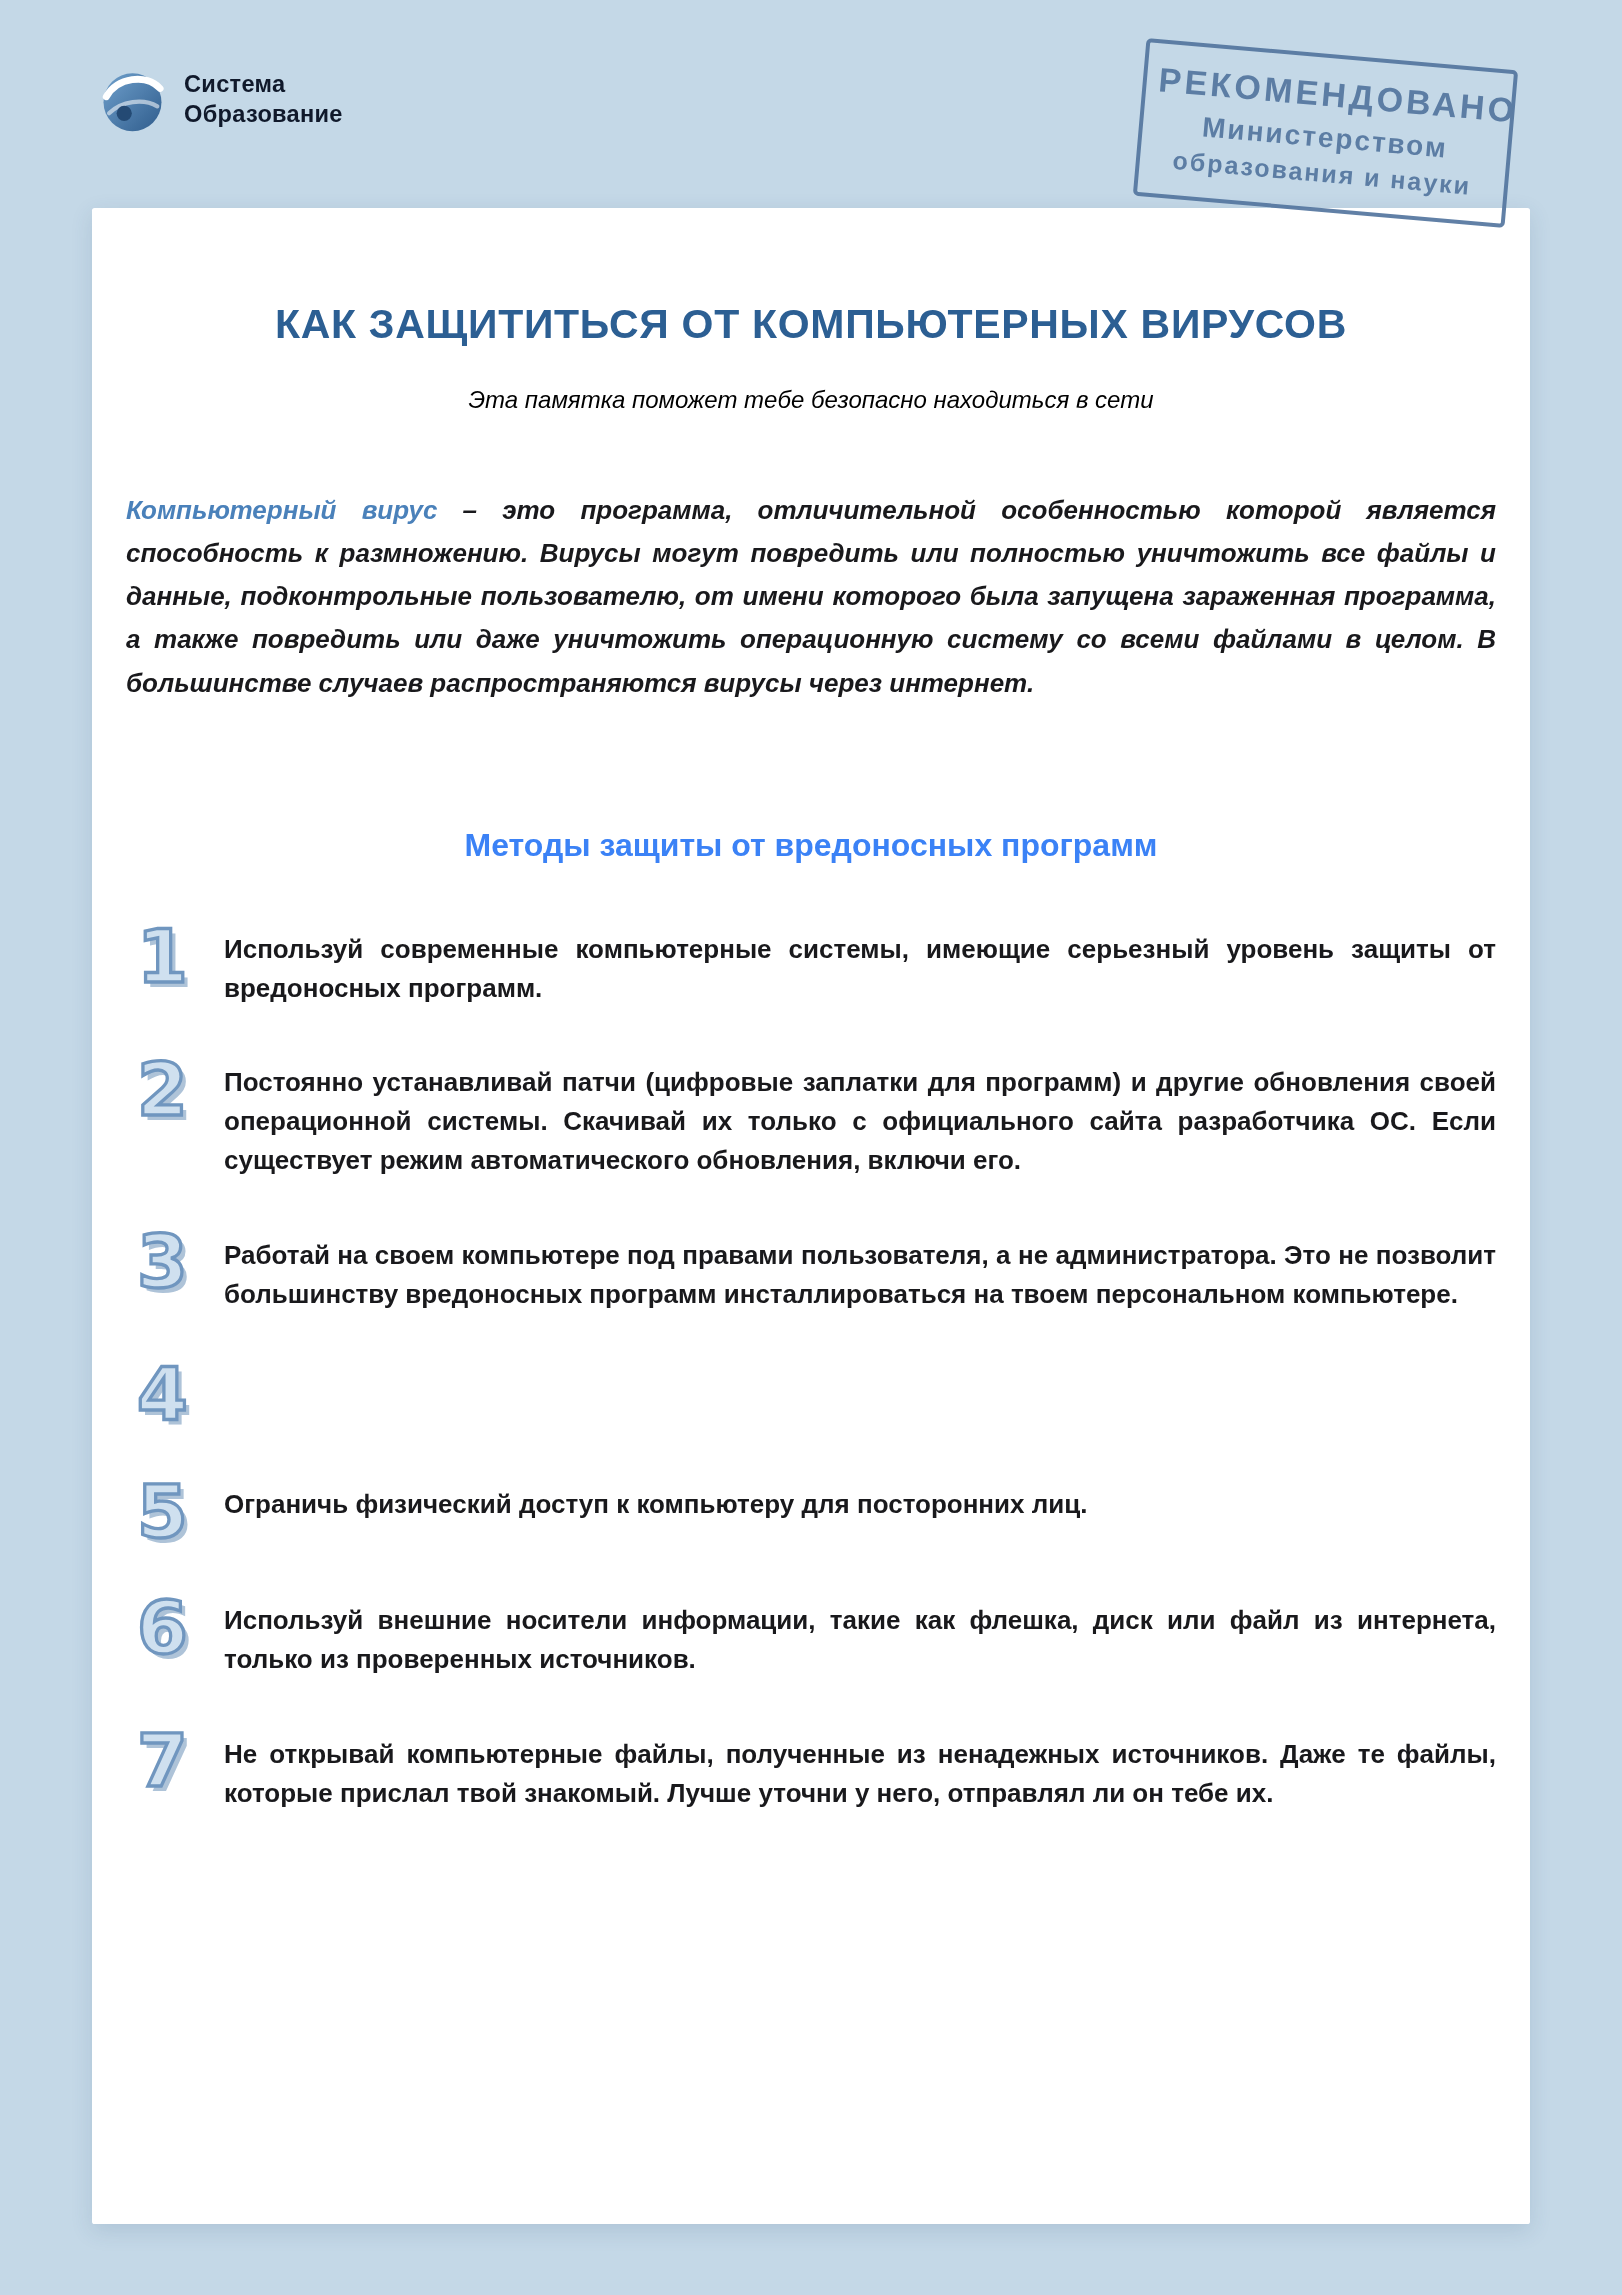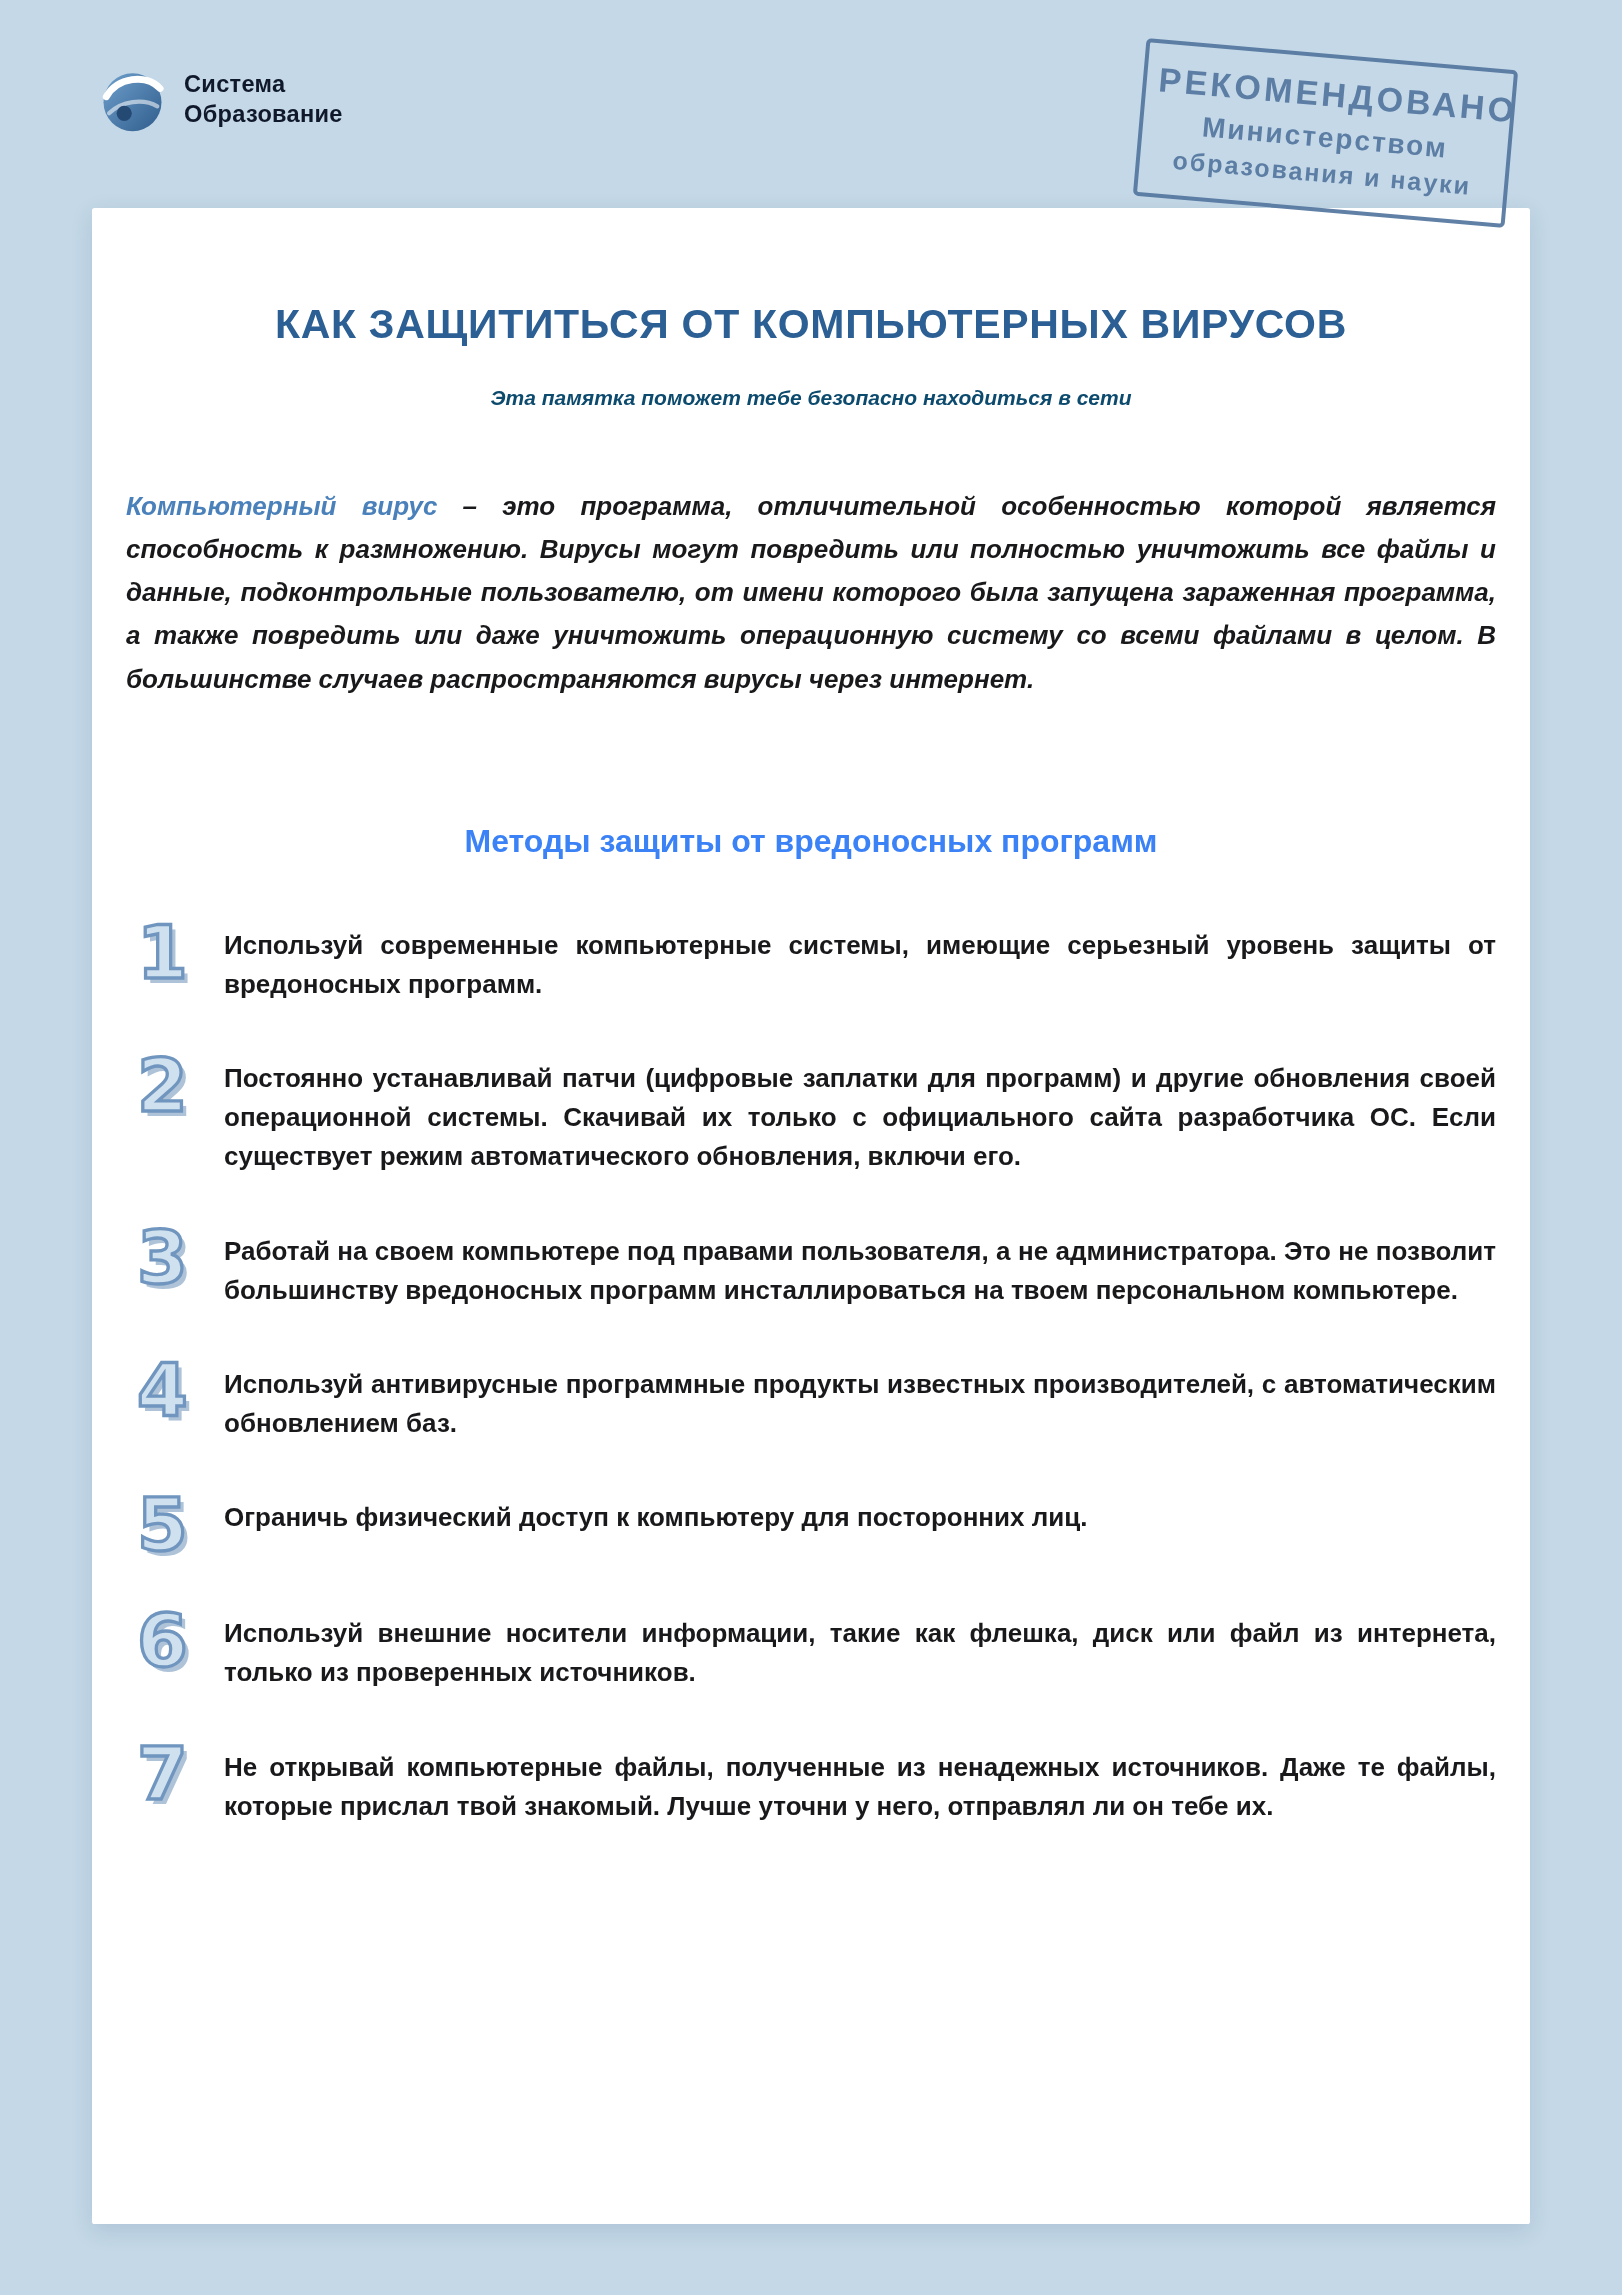--- a/index.html
+++ b/index.html
@@ -85,24 +85,24 @@
     text-align: center;
     font-size: 41px;
     font-weight: 800;
     color: #2c5f93;
     letter-spacing: 0.7px;
   }
 
   .doc-subtitle {
     margin: 38px 0 0;
     text-align: center;
-    font-size: 21px;
+    font-size: 24px;
     font-style: italic;
-    font-weight: 700;
-    color: #0c4a6e;
+    font-weight: 400;
+    color: #000000;
   }
 
   .intro {
     margin: 75px 0 0;
     font-size: 26px;
     font-weight: 600;
     line-height: 1.66;
     text-align: justify;
     font-style: italic;
   }
@@ -198,21 +198,20 @@
     <li class="item">
       <span class="num">2</span>
       <p class="item-text">Постоянно устанавливай патчи (цифровые заплатки для программ) и другие обновления своей операционной системы. Скачивай их только с официального сайта разработчика ОС. Если существует режим автоматического обновления, включи его.</p>
     </li>
     <li class="item">
       <span class="num">3</span>
       <p class="item-text">Работай на своем компьютере под правами пользователя, а не администратора. Это не позволит большинству вредоносных программ инсталлироваться на твоем персональном компьютере.</p>
     </li>
     <li class="item">
       <span class="num">4</span>
-      <p class="item-text">Используй антивирусные программные продукты известных производителей, с автоматическим обновлением баз.</p>
     </li>
     <li class="item">
       <span class="num">5</span>
       <p class="item-text">Ограничь физический доступ к компьютеру для посторонних лиц.</p>
     </li>
     <li class="item">
       <span class="num">6</span>
       <p class="item-text">Используй внешние носители информации, такие как флешка, диск или файл из интернета, только из проверенных источников.</p>
     </li>
     <li class="item">

